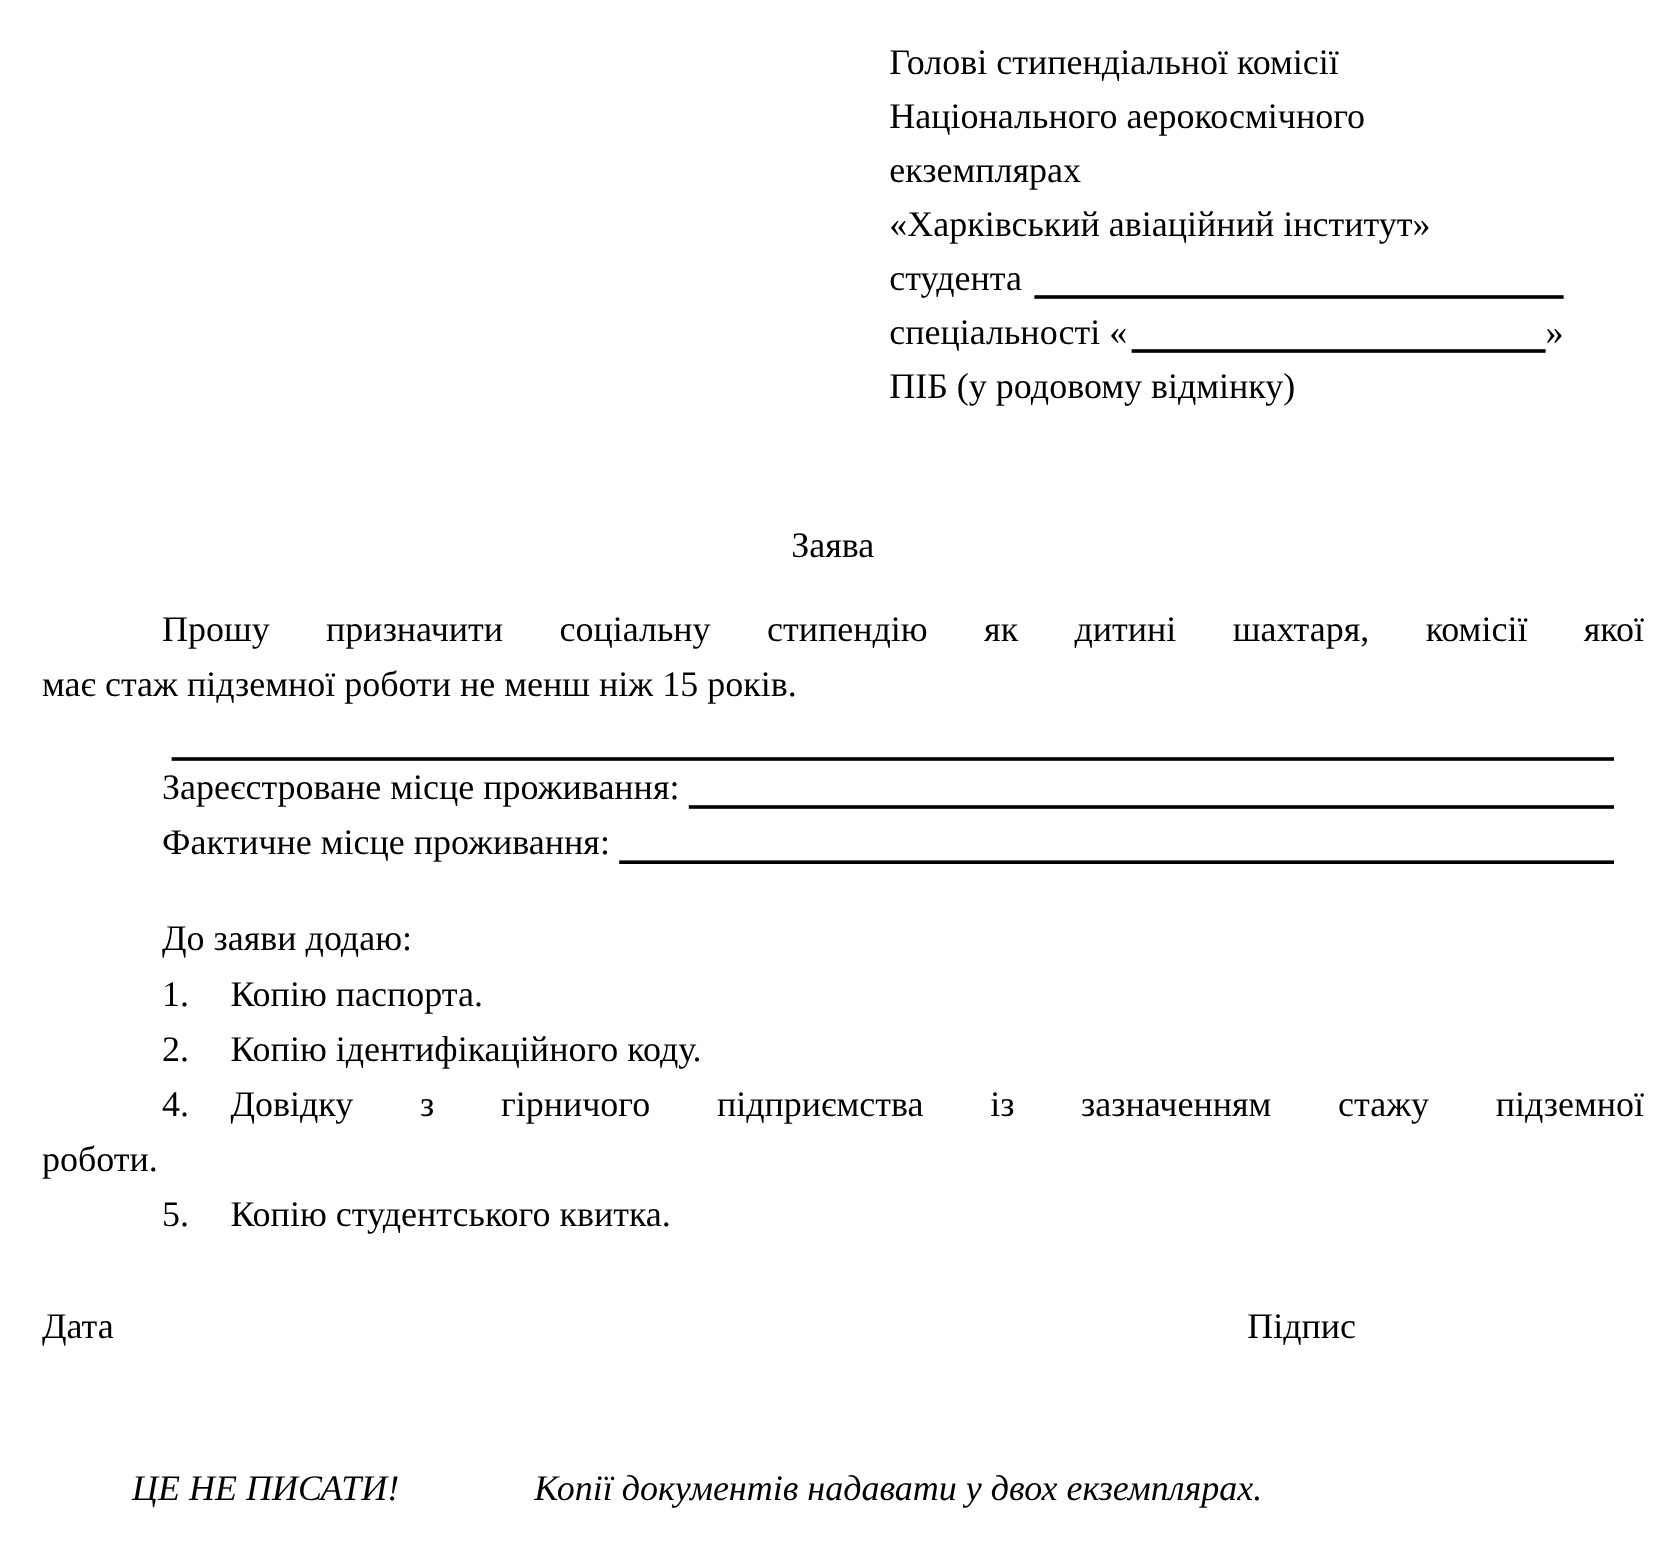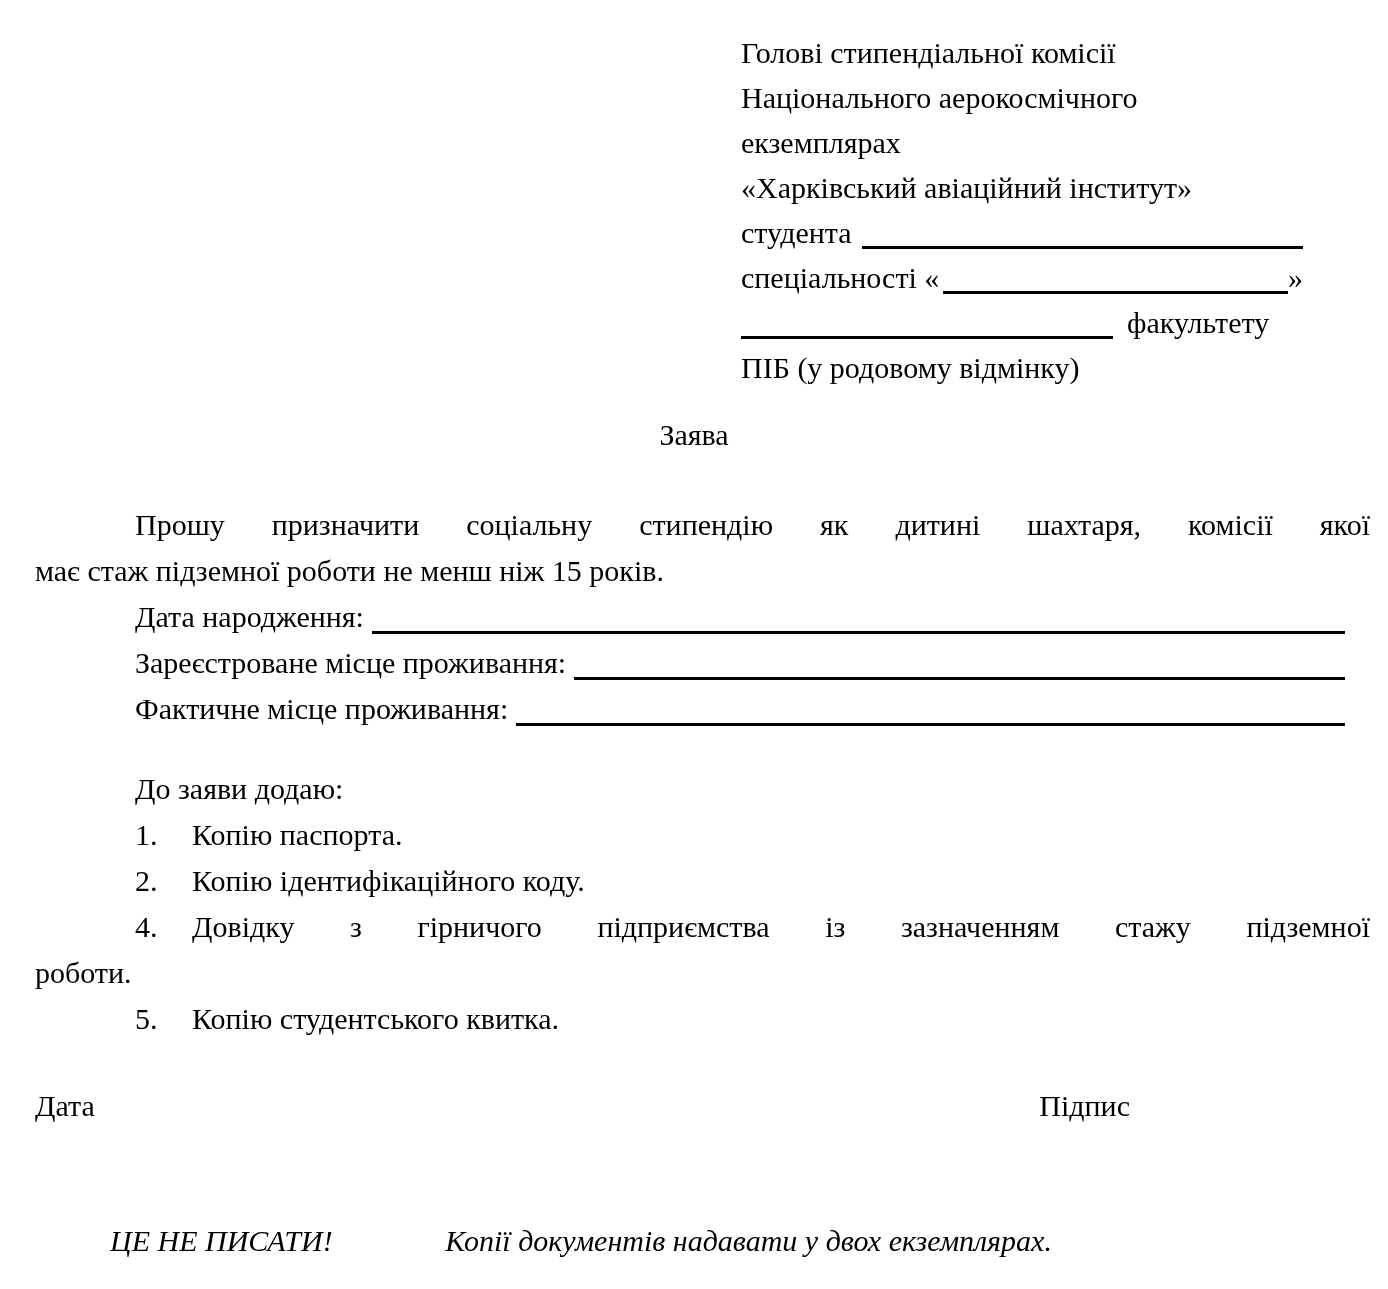--- a/index.html
+++ b/index.html
@@ -28,21 +28,21 @@
     border-bottom: 3px solid #000;
     height: 36px;
     margin-left: 10px;
   }
   .blank.no-gap { margin-left: 4px; }
   .blank.faculty-blank { flex: 0 0 372px; margin-left: 0; }
   .faculty-label { margin-left: 14px; }
   
   .title {
     position: absolute;
-    top: 412px;
+    top: 432px;
     left: 0;
     width: 100%;
     text-align: center;
   }
   
   .content {
     position: absolute;
     left: 35px;
     top: 502px;
     width: 1335px;
@@ -103,35 +103,30 @@
     <div class="h-line">«Харківський авіаційний інститут»</div>
     <div class="h-line fill-flex">
       <span>студента</span>
       <span class="blank"></span>
     </div>
     <div class="h-line fill-flex">
       <span>спеціальності «</span>
       <span class="blank no-gap"></span>
       <span>»</span>
     </div>
-    <div class="h-line fill-flex">
-      <span class="blank faculty-blank"></span>
-      <span class="faculty-label">факультету</span>
-    </div>
     <div class="h-line">ПІБ (у родовому відмінку)</div>
   </div>
 
   <div class="title">Заява</div>
 
   <div class="content">
     <div class="para-line1">Прошу призначити соціальну стипендію як дитині шахтаря, комісії якої</div>
     <div>має стаж підземної роботи не менш ніж 15 років.</div>
 
     <div class="fill-row">
-      <span>Дата народження:</span>
       <span class="blank2"></span>
     </div>
     <div class="fill-row">
       <span>Зареєстроване місце проживання:</span>
       <span class="blank2"></span>
     </div>
     <div class="fill-row">
       <span>Фактичне місце проживання:</span>
       <span class="blank2"></span>
     </div>

